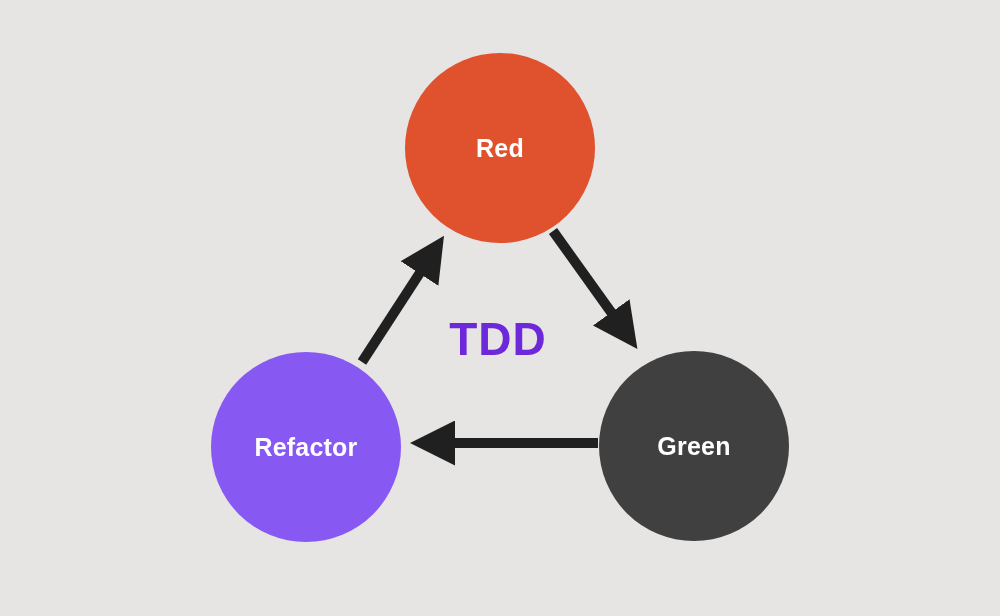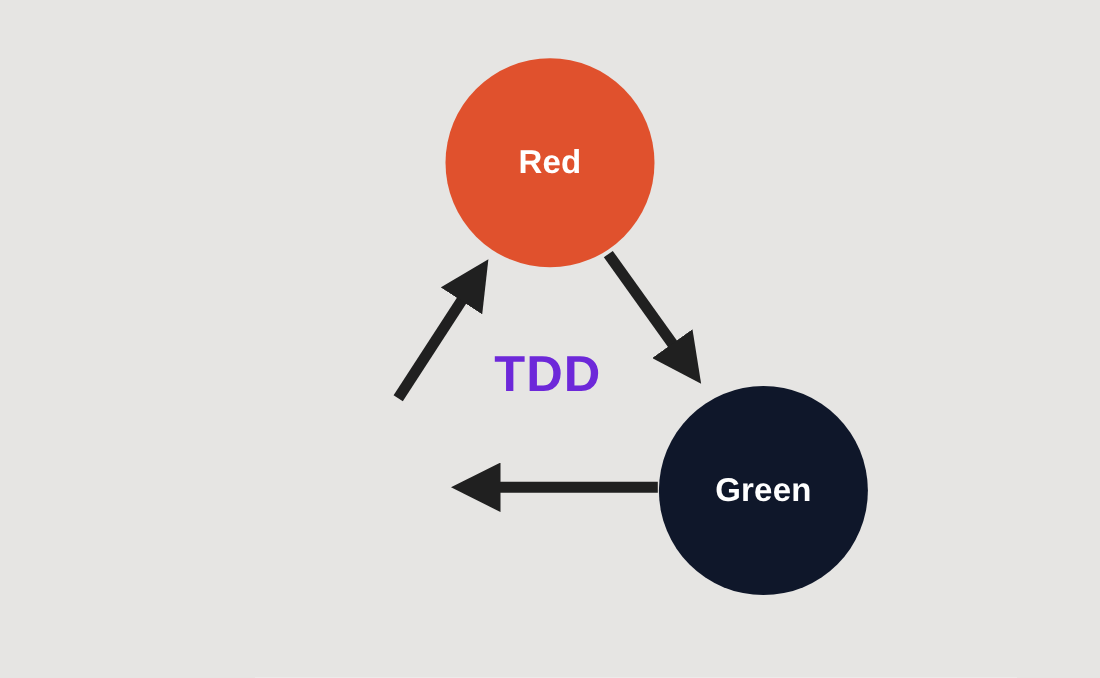--- a/index.html
+++ b/index.html
@@ -28,21 +28,21 @@
     border-radius: 50%;
     display: flex;
     align-items: center;
     justify-content: center;
   }
   .node-red      { left: 405px; top: 53px;  }
   .node-refactor { left: 211px; top: 352px; }
   .node-green    { left: 599px; top: 351px; }
   .node-label {
     color: #ffffff;
-    font-size: 30px;
+    font-size: 25px;
     font-weight: bold;
     letter-spacing: 0.2px;
   }
   .center-title {
     position: absolute;
     left: 408px;
     top: 312px;
     width: 180px;
     text-align: center;
     font-size: 46px;
@@ -63,20 +63,23 @@
     </defs>
     <line x1="553" y1="231" x2="631" y2="340" stroke-width="10" marker-end="url(#arrowhead)" style="stroke: rgb(32, 32, 32);"></line>
     <line x1="598" y1="443" x2="421" y2="443" stroke-width="10" marker-end="url(#arrowhead)" style="stroke: rgb(32, 32, 32);"></line>
     <line x1="362" y1="362" x2="438" y2="245" stroke-width="10" marker-end="url(#arrowhead)" style="stroke: rgb(32, 32, 32);"></line>
   </svg>
 
   <div class="node node-red" style="background-color: rgb(224, 81, 45);">
     <span class="node-label" style="color: rgb(255, 255, 255);">Red</span>
   </div>
 
-  <div class="node node-green" style="background-color: #0f172a;">
+  <div class="node node-green" style="background-color: #404040;">
     <span class="node-label" style="color: rgb(255, 255, 255);">Green</span>
   </div>
 
+  <div class="node node-refactor" style="background-color: rgb(136, 89, 242);">
+    <span class="node-label" style="color: rgb(255, 255, 255);">Refactor</span>
+  </div>
 
   <div class="center-title" style="color: #6d28d9;">TDD</div>
 
 </div>
 
 </body></html>

